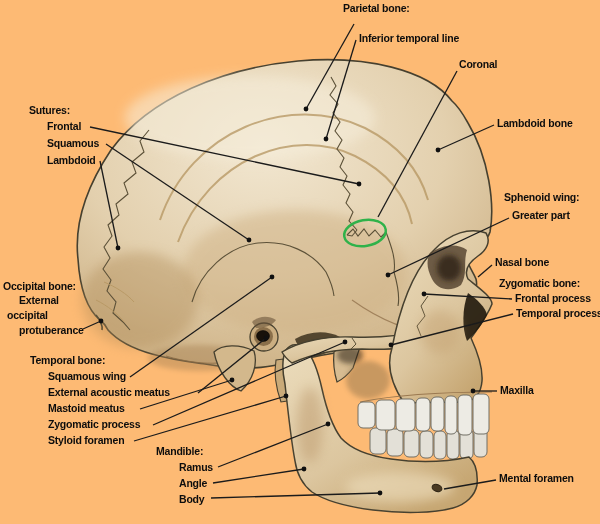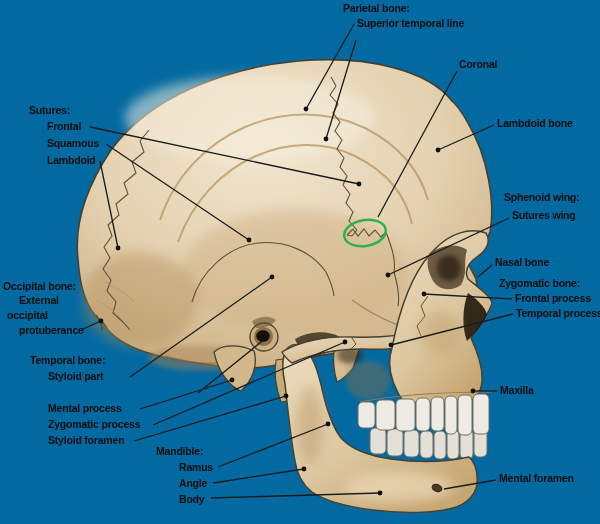--- a/index.html
+++ b/index.html
@@ -1,16 +1,16 @@
 <!DOCTYPE html>
 <html><head>
 <meta charset="utf-8">
 <style>
   html,body{margin:0;padding:0;background:#ffffff;}
-  .stage{position:relative;width:600px;height:524px;background:#0369a1;overflow:hidden;
+  .stage{position:relative;width:600px;height:524px;background:#fdba74;overflow:hidden;
          font-family:"Liberation Sans",sans-serif;}
   .stage svg{position:absolute;left:0;top:0;}
   .lbl{position:absolute;font:700 10.5px/13px "Liberation Sans",sans-serif;
        letter-spacing:-0.2px;color:#0d0d0d;white-space:nowrap;}
 </style>
 </head>
 <body>
 
 <div class="stage">
 
@@ -180,46 +180,47 @@
         <circle cx="345" cy="342" r="2.4"></circle>
     <circle cx="286" cy="396" r="2.4"></circle>
         <circle cx="328" cy="424" r="2.4"></circle>
     <circle cx="304" cy="469" r="2.4"></circle>
         <circle cx="380" cy="493" r="2.4"></circle>
     <circle cx="473" cy="391" r="2.4"></circle>
   </g>
 </svg>
 
 <div class="lbl" style="left:343px;top:2px">Parietal bone:</div>
-<div class="lbl" style="left:357px;top:17px">Superior temporal line</div>
+<div class="lbl" style="left:359px;top:32px">Inferior temporal line</div>
 
 <div class="lbl" style="left:459px;top:58px">Coronal</div>
 <div class="lbl" style="left:497px;top:117px">Lambdoid bone</div>
 
 <div class="lbl" style="left:29px;top:104px">Sutures:</div>
 <div class="lbl" style="left:47px;top:120px">Frontal</div>
 <div class="lbl" style="left:47px;top:137px">Squamous</div>
 <div class="lbl" style="left:47px;top:154px">Lambdoid</div>
 
 <div class="lbl" style="left:504px;top:191px">Sphenoid wing:</div>
-<div class="lbl" style="left:512px;top:209px">Sutures wing</div>
+<div class="lbl" style="left:512px;top:209px">Greater part</div>
 
 <div class="lbl" style="left:495px;top:256px">Nasal bone</div>
 <div class="lbl" style="left:499px;top:277px">Zygomatic bone:</div>
 <div class="lbl" style="left:515px;top:292px">Frontal process</div>
 <div class="lbl" style="left:516px;top:307px">Temporal process</div>
 
 <div class="lbl" style="left:3px;top:280px">Occipital bone:</div>
 <div class="lbl" style="left:19px;top:294px">External</div>
 <div class="lbl" style="left:7px;top:309px">occipital</div>
 <div class="lbl" style="left:19px;top:324px">protuberance</div>
 
 <div class="lbl" style="left:30px;top:354px">Temporal bone:</div>
-<div class="lbl" style="left:48px;top:370px">Styloid part</div>
-<div class="lbl" style="left:48px;top:402px">Mental process</div>
+<div class="lbl" style="left:48px;top:370px">Squamous wing</div>
+<div class="lbl" style="left:48px;top:386px">External acoustic meatus</div>
+<div class="lbl" style="left:48px;top:402px">Mastoid meatus</div>
 <div class="lbl" style="left:48px;top:418px">Zygomatic process</div>
 <div class="lbl" style="left:48px;top:434px">Styloid foramen</div>
 
 <div class="lbl" style="left:500px;top:384px">Maxilla</div>
 
 <div class="lbl" style="left:156px;top:445px">Mandible:</div>
 <div class="lbl" style="left:179px;top:461px">Ramus</div>
 <div class="lbl" style="left:179px;top:477px">Angle</div>
 <div class="lbl" style="left:179px;top:493px">Body</div>
 

